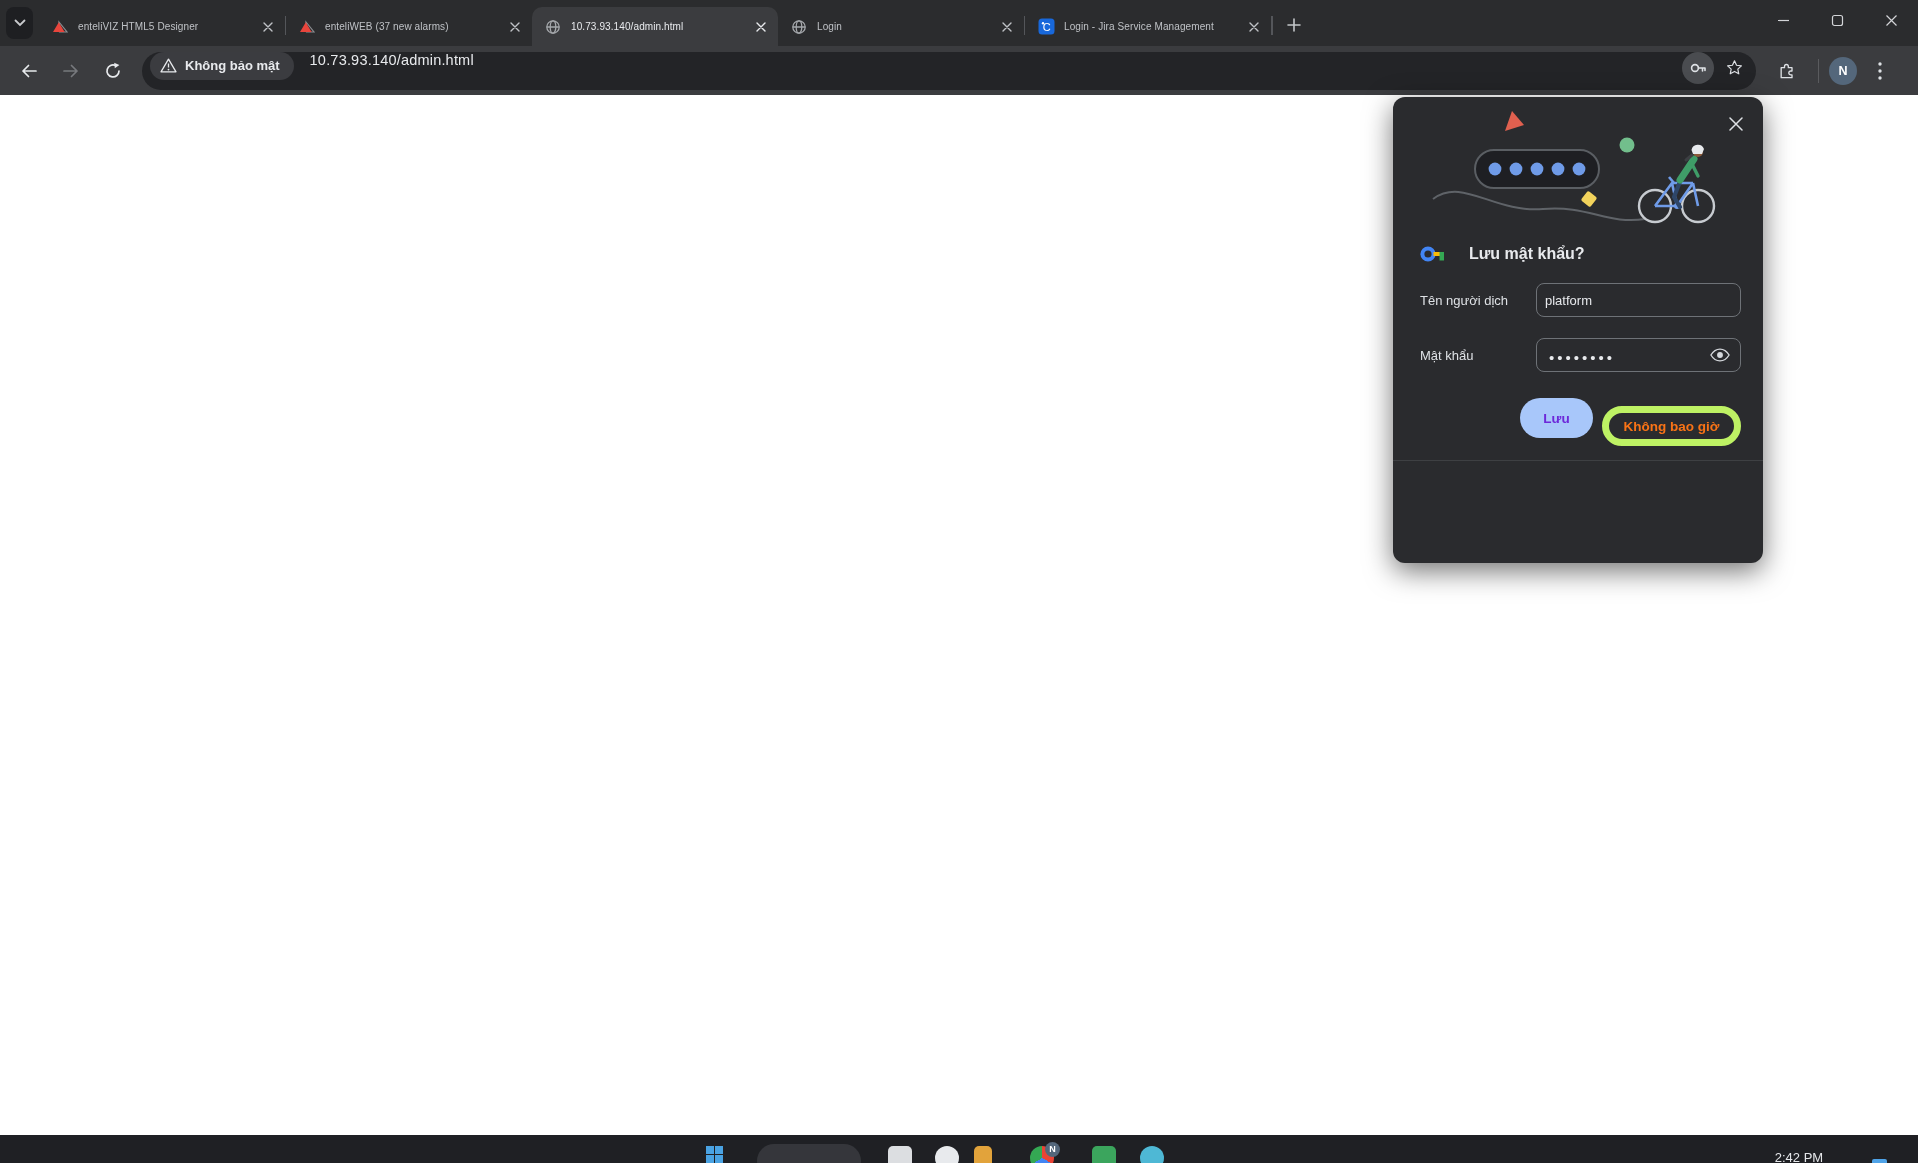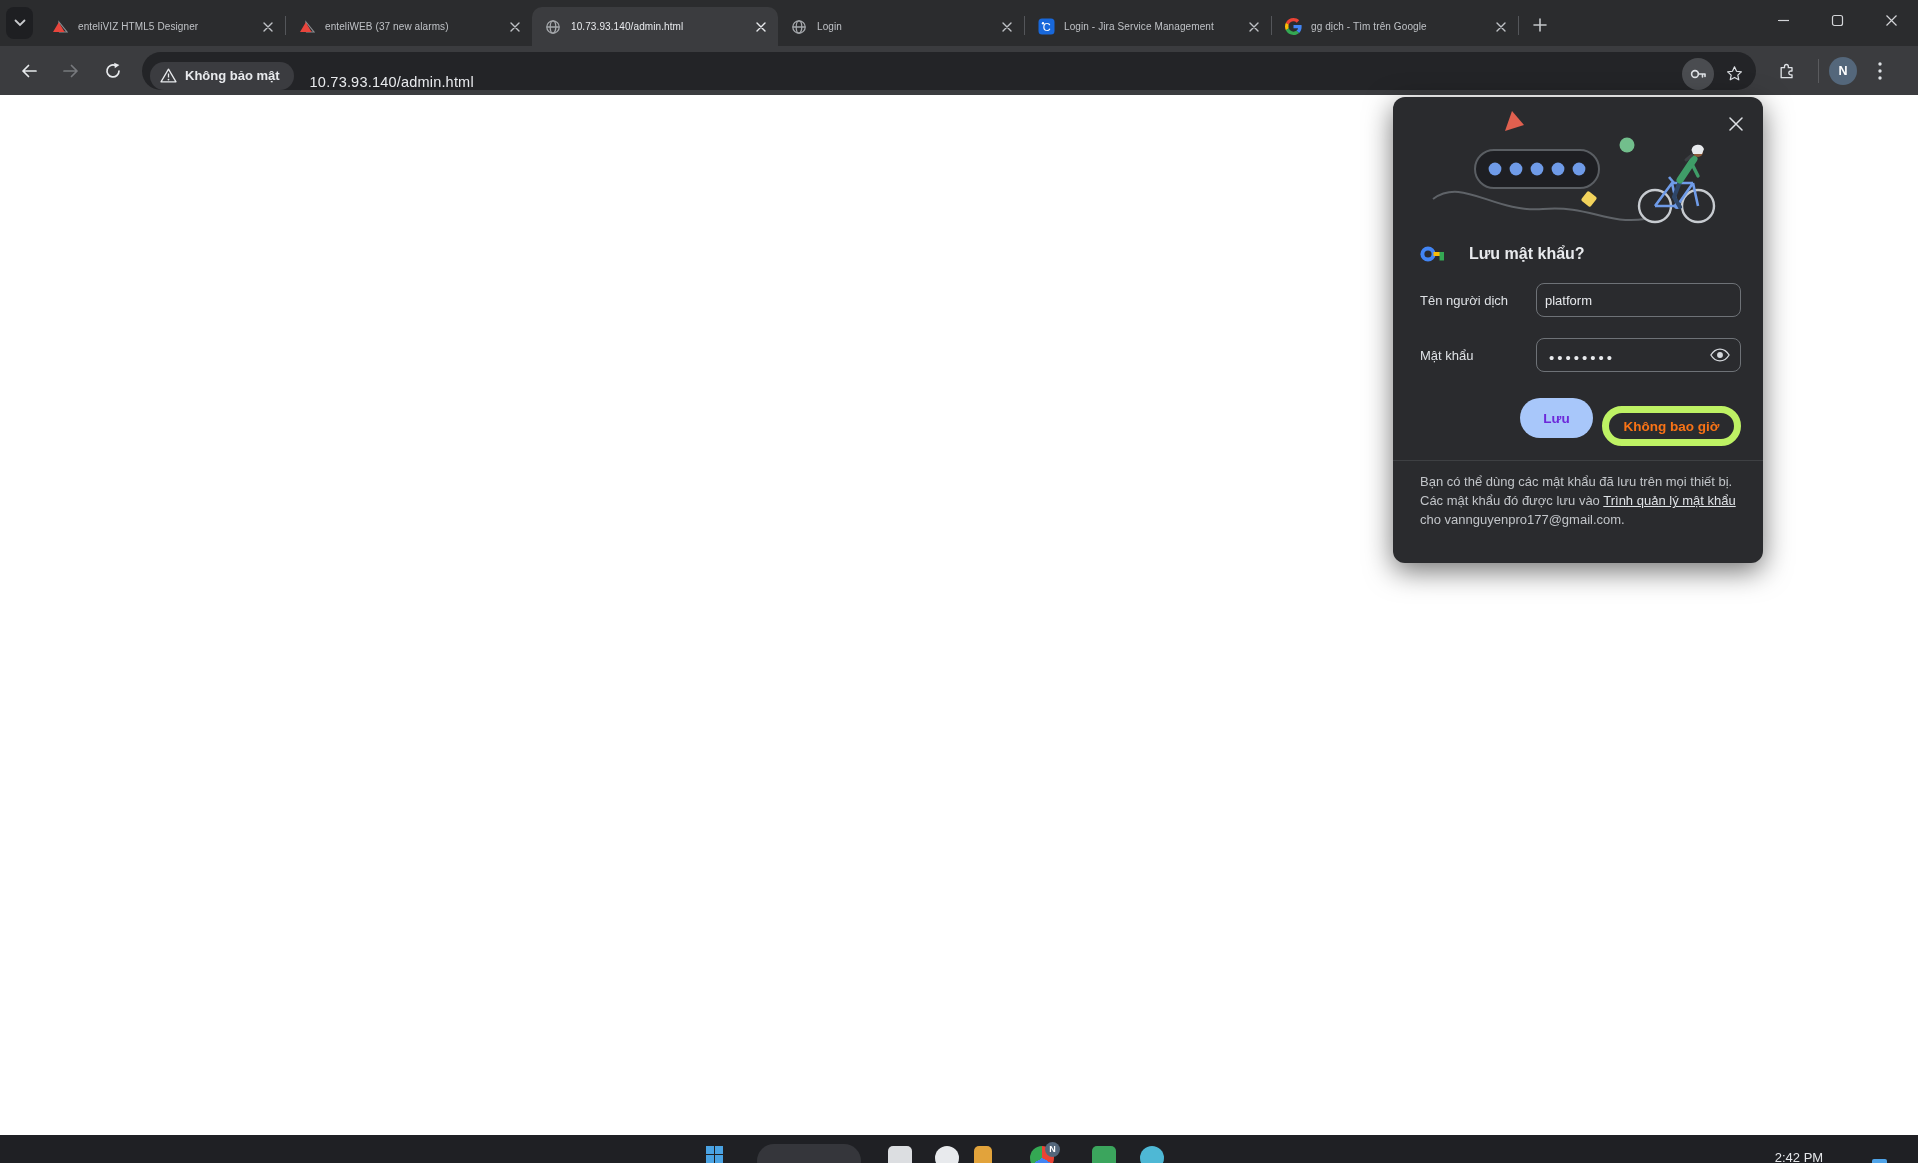--- a/index.html
+++ b/index.html
@@ -17,21 +17,21 @@
   .tab.active .tab-label { color:#E8EAED; }
   .tab .tab-close { width:18px; height:18px; flex:none; border-radius:50%; display:flex; align-items:center; justify-content:center; cursor:pointer; }
   .tab-sep { width:1px; height:19px; background:#54565A; margin-bottom:11px; flex:none; }
   .newtab-btn { width:28px; height:28px; margin:0 0 7px 7px; border-radius:50%; display:flex; align-items:center; justify-content:center; flex:none; cursor:pointer; }
   .win-controls { position:absolute; right:0; top:0; height:40px; width:162px; display:flex; }
   .win-btn { flex:1; display:flex; align-items:center; justify-content:center; cursor:pointer; }
 
   
   .toolbar { position:absolute; left:0; top:46px; width:1918px; height:49px; background:#3B3C3F; display:flex; align-items:center; padding:0 8px; }
   .nav-btn { width:34px; height:34px; border-radius:50%; display:flex; align-items:center; justify-content:center; flex:none; margin:0 4px; cursor:pointer; }
-  .omnibox { flex:none; width:1614px; height:38px; margin-left:8px; background:#232427; border-radius:19px; display:flex; align-items:flex-end; padding:0 6px 0 8px; }
+  .omnibox { flex:none; width:1614px; height:38px; margin-left:8px; background:#232427; border-radius:19px; display:flex; align-items:flex-start; padding:0 6px 0 8px; }
   .chip { height:28px; background:#3B3C40; border-radius:14px; display:flex; align-items:center; padding:0 14px 0 10px; flex:none; cursor:pointer; }
   .chip-label { font-size:13px; font-weight:bold; color:#E8EAED; margin-left:8px; }
   .url { font-size:14.5px; color:#E8EAED; margin-left:16px; letter-spacing:.2px; }
   .omni-spacer { flex:1; }
   .omni-btn { width:32px; height:32px; border-radius:50%; display:flex; align-items:center; justify-content:center; flex:none; margin-left:4px; cursor:pointer; }
   .omni-btn.highlight { background:#4A4C50; }
   .tb-right { display:flex; align-items:center; margin-left:10px; }
   .tb-divider { width:1px; height:24px; background:#5A5B5E; margin:0 10px; }
   .avatar { width:28px; height:28px; border-radius:50%; background:#54677B; color:#fff; font-size:12.5px; font-weight:bold; display:flex; align-items:center; justify-content:center; cursor:pointer; }
   .menu-btn { width:30px; height:30px; display:flex; align-items:center; justify-content:center; margin-left:8px; cursor:pointer; }
@@ -154,36 +154,20 @@
       </span>
       <span class="tab-label">Login - Jira Service Management</span>
       <span class="tab-close">
           <svg width="10" height="10" viewBox="0 0 10 10">
             <path d="M1,1 L9,9 M9,1 L1,9" stroke="#BFC2C6" stroke-width="1.4" stroke-linecap="round"></path>
           </svg>
         </span>
     </div>
     <div class="tab-sep"></div>
 
-    <div class="tab">
-      <span class="favicon">
-        <svg width="17" height="17" viewBox="0 0 48 48">
-            <path fill="#EA4335" d="M24 9.5c3.54 0 6.71 1.22 9.21 3.6l6.85-6.85C35.9 2.38 30.47 0 24 0 14.62 0 6.51 5.38 2.56 13.22l7.98 6.19C12.43 13.72 17.74 9.5 24 9.5z"></path>
-            <path fill="#4285F4" d="M46.98 24.55c0-1.57-.15-3.09-.38-4.55H24v9.02h12.94c-.58 2.96-2.26 5.48-4.78 7.18l7.73 6c4.51-4.18 7.09-10.36 7.09-17.65z"></path>
-            <path fill="#FBBC05" d="M10.53 28.59c-.48-1.45-.76-2.99-.76-4.59s.27-3.14.76-4.59l-7.98-6.19C.92 16.46 0 20.12 0 24c0 3.88.92 7.54 2.56 10.78l7.97-6.19z"></path>
-            <path fill="#34A853" d="M24 48c6.48 0 11.93-2.13 15.89-5.81l-7.73-6c-2.15 1.45-4.92 2.3-8.16 2.3-6.26 0-11.57-4.22-13.47-9.91l-7.98 6.19C6.51 42.62 14.62 48 24 48z"></path>
-          </svg>
-      </span>
-      <span class="tab-label">gg dịch - Tìm trên Google</span>
-      <span class="tab-close">
-          <svg width="10" height="10" viewBox="0 0 10 10">
-            <path d="M1,1 L9,9 M9,1 L1,9" stroke="#BFC2C6" stroke-width="1.4" stroke-linecap="round"></path>
-          </svg>
-        </span>
-    </div>
     <div class="tab-sep"></div>
 
     <div class="newtab-btn">
       <svg width="14" height="14" viewBox="0 0 14 14">
           <path d="M7,1 V13 M1,7 H13" stroke="#C3C6C9" stroke-width="1.6" stroke-linecap="round"></path>
         </svg>
     </div>
 
     <div class="win-controls">
       <div class="win-btn">
@@ -324,23 +308,20 @@
             <circle cx="11" cy="7.5" r="3.2" fill="#D5D8DC"></circle>
           </svg>
       </span>
     </div>
 
     <button class="btn btn-save">Lưu</button>
     <button class="btn btn-never">Không bao giờ</button>
 
     <div class="dlg-divider"></div>
 
-    <div class="dlg-footer">
-      <span>Bạn có thể dùng các mật khẩu đã lưu trên mọi thiết bị. Các mật khẩu đó được lưu vào </span><a class="flink">Trình quản lý mật khẩu</a><span> cho vannguyenpro177@gmail.com.</span>
-    </div>
   </div>
 
   <div class="taskbar">
     <div class="tb-item win-logo">
         <div></div>
         <div></div>
         <div></div>
         <div></div>
       </div>
     <div class="tb-item search-pill"></div>

